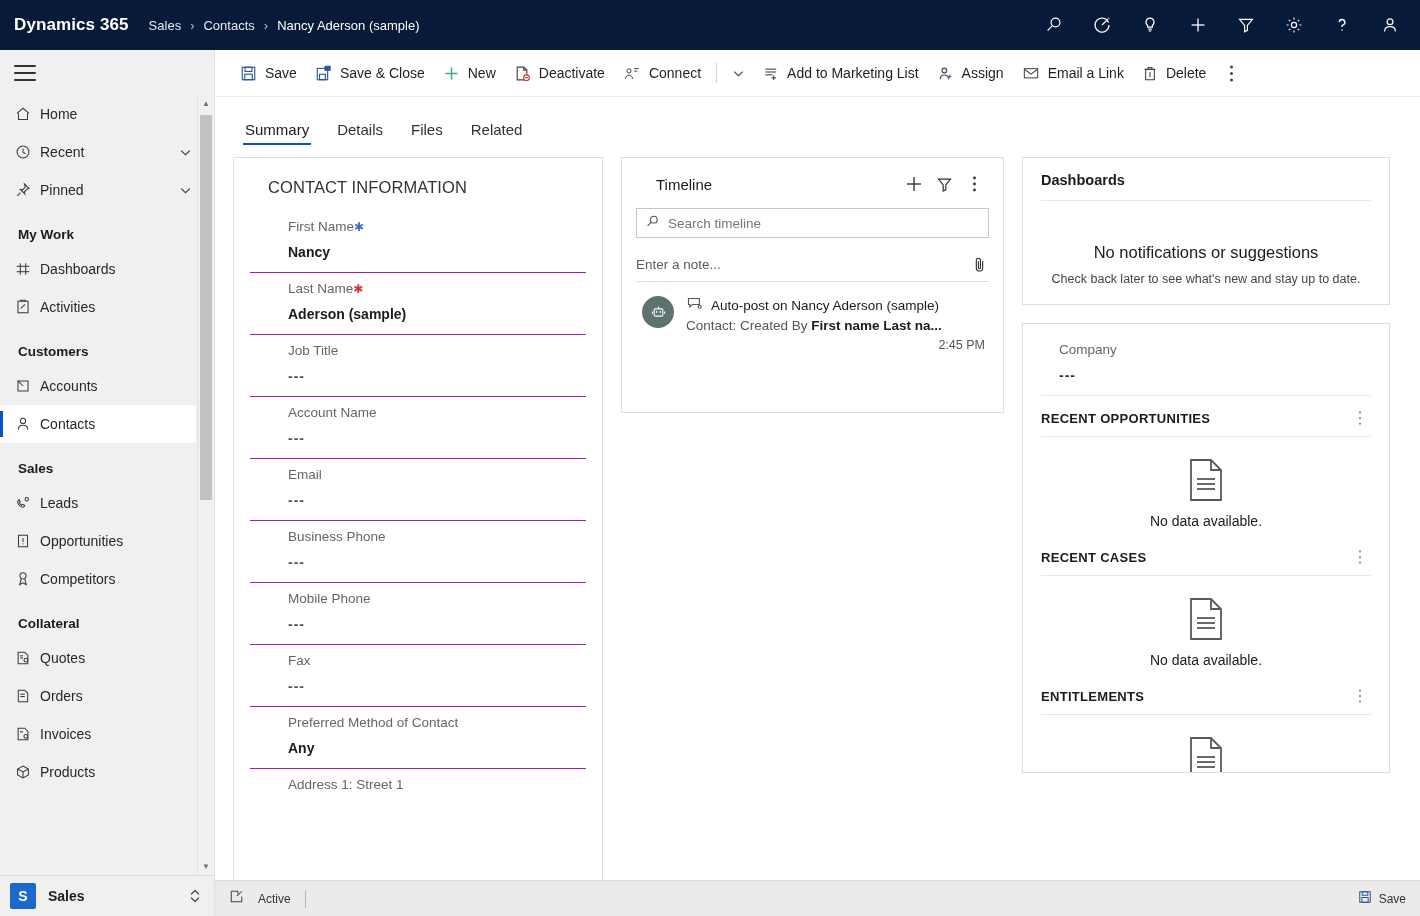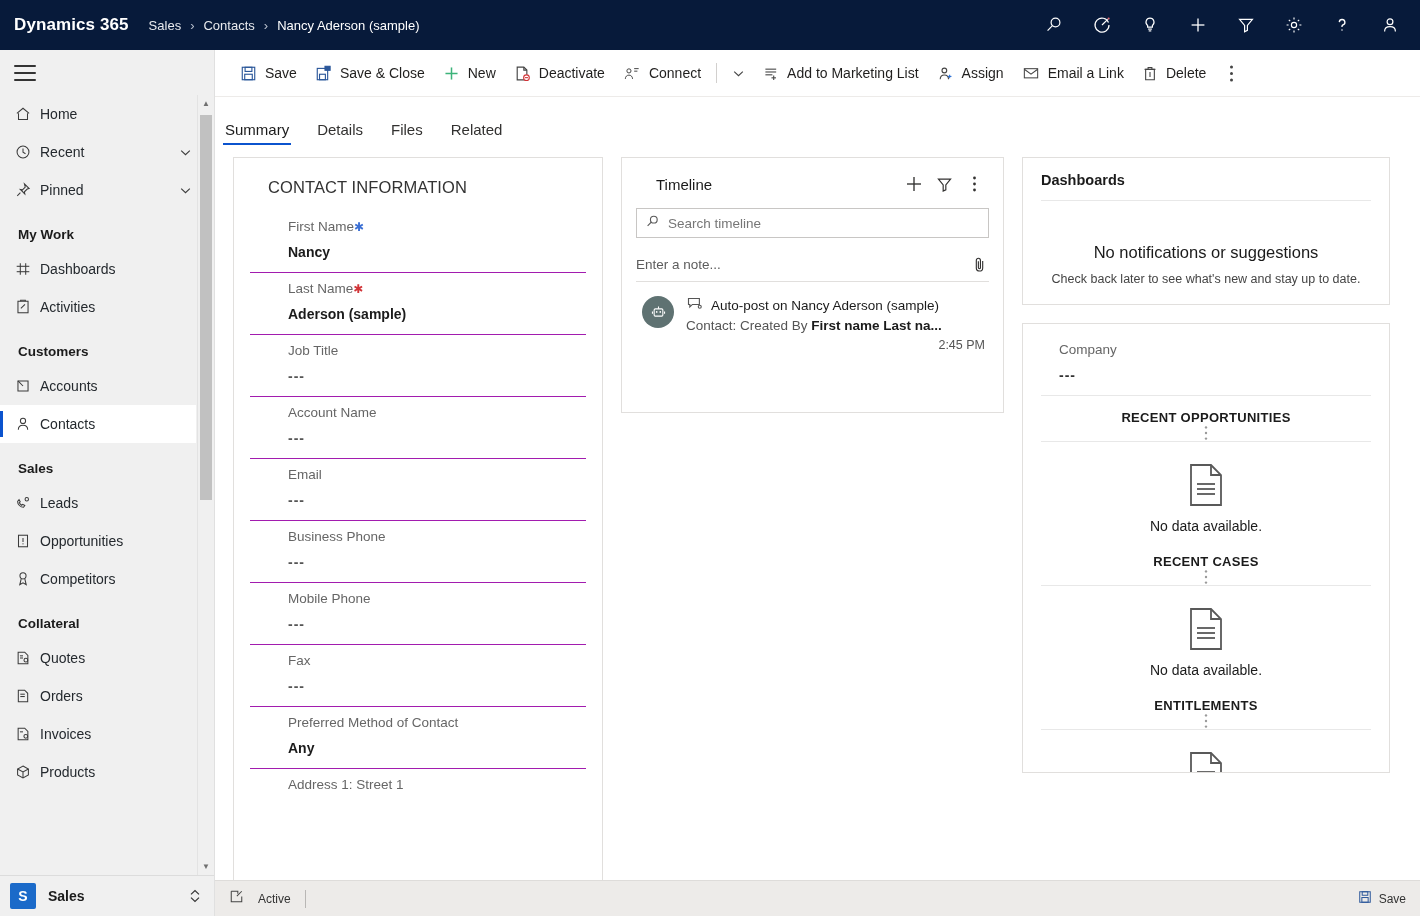--- a/index.html
+++ b/index.html
@@ -103,21 +103,21 @@
     display:flex; align-items:center; gap:8px; height:32px;
     padding: 0 9px; cursor:pointer; color:#201f1e; font-size:14px; white-space:nowrap;
   }
   .cmd .ci { display:flex; align-items:center; }
   .cmd-sep { width:1px; height:20px; background:#d2d0ce; margin:0 6px; }
   .cmd-chev { width:30px; height:32px; display:flex; align-items:center; justify-content:center; cursor:pointer;}
   .cmd-ellipsis { width:32px; height:32px; display:flex; align-items:center; justify-content:center; cursor:pointer; color:#333; }
 
   .tabsrow {
     height: 50px; flex:0 0 50px; display:flex; align-items:flex-end;
-    background:#fff;
+    padding-left: 20px; background:#fff;
   }
   .tab {
     font-size:15px; color:#323130; padding: 0 10px 9px 10px; margin-right:8px;
     cursor:pointer; position:relative; white-space:nowrap;
   }
   .tab.active { color:#1b1b1b; font-weight:normal; }
   .tab.active::after {
     content:""; position:absolute; left:8px; right:8px; bottom:2px; height:2.5px; background:#0B53CE;
   }
 
@@ -185,21 +185,21 @@
   .ass-title { font-size:14.5px; color:#1b1b1b; font-weight:bold; padding-bottom:12px; border-bottom:1px solid #e8e8e8;}
   .ass-main { text-align:center; padding-top:42px; font-size:16.5px; color:#1b1b1b; }
   .ass-sub { text-align:center; padding-top:10px; font-size:12.5px; color:#444; }
 
   
   .relcard { padding: 12px 18px 0 18px; height: 450px; overflow:hidden;}
   .rel-field { padding-left: 18px; border-bottom:1px solid #e8e8e8; }
   .rel-label { font-size:13.5px; color:#666; padding-top:6px;}
   .rel-value { font-size:14px; color:#333; font-weight:bold; padding: 10px 0 12px 0; letter-spacing:1px;}
   .sec-head {
-    display:flex; align-items:center; padding: 14px 0 0 0; border-bottom:1px solid #e8e8e8;flex-direction:column;
+    display:flex; align-items:center; padding: 14px 0 10px 0; border-bottom:1px solid #e8e8e8;
   }
   .sec-title { flex:1 1 auto; font-size:13px; font-weight:bold; color:#1b1b1b; letter-spacing:0.3px;}
   .sec-more { width:22px; display:flex; align-items:center; justify-content:center; cursor:pointer; color:#888;}
   .nodata { text-align:center; padding: 20px 0 6px 0; }
   .nodata .nd-label { font-size:14px; color:#1b1b1b; padding-top:6px; }
 
   
   .statusbar {
     height: 36px; flex:0 0 36px; background:#EDEBE9; border-top:1px solid #dedcda;
     display:flex; align-items:center; padding: 0 14px 0 14px;

